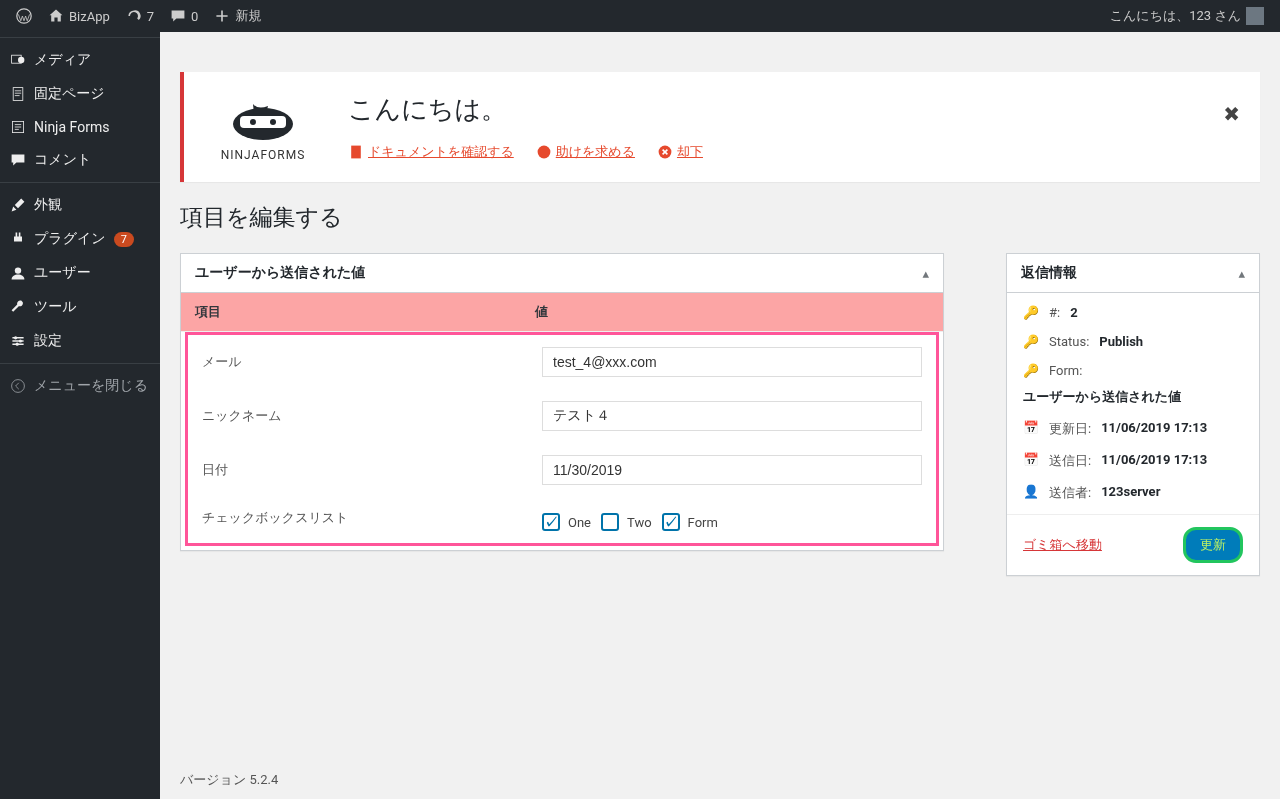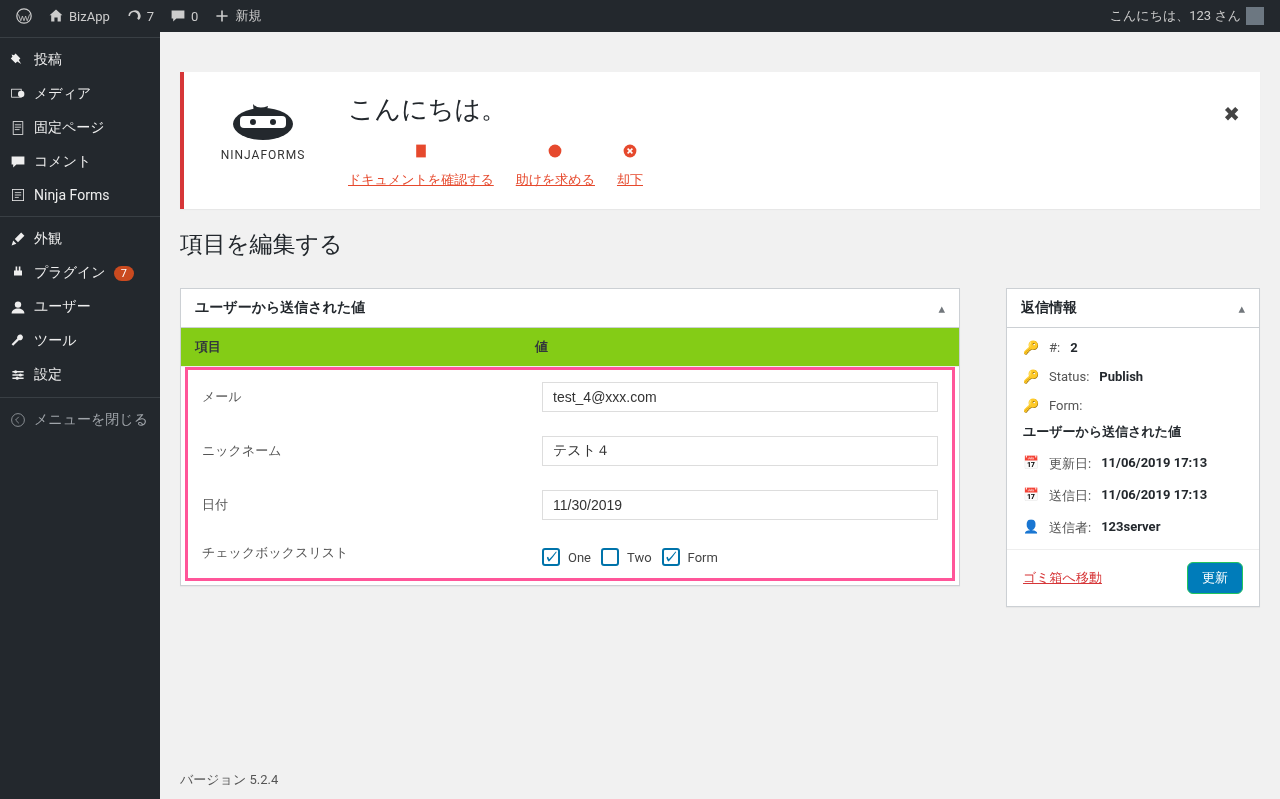--- a/index.html
+++ b/index.html
@@ -22,35 +22,35 @@
 
 .wrap { margin-left: 160px; padding: 0 20px 40px 20px; min-height: calc(100vh - 32px); position: relative; }
 .screen-options { position: absolute; right: 20px; top: 0; background: #fff; border: 1px solid #ccd0d4; border-top: none; padding: 3px 12px; font-size: 13px; color: #72777c; cursor: pointer; }
 .screen-options::after { content: " ▾"; }
 
 .notice { background: #fff; border-left: 4px solid #d63638; box-shadow: 0 1px 1px rgba(0,0,0,.04); margin: 40px 0 20px 0; padding: 20px 24px; display: flex; gap: 30px; position: relative; }
 .notice-logo { width: 110px; display: flex; flex-direction: column; align-items: center; gap: 8px; font-weight: 400; letter-spacing: 1px; font-size: 12px; color: #333; }
 .notice-body h2 { font-size: 26px; font-weight: 400; color: #23282d; margin-bottom: 16px; }
 .notice-body p { color: #555; margin-bottom: 10px; }
 .notice-links { display: flex; gap: 22px; }
-.notice-links a { color: #e6492d; text-decoration: underline; cursor: pointer; display: inline-flex; align-items: center; gap: 12px; flex-direction: column; }
+.notice-links a { color: #e6492d; text-decoration: underline; cursor: pointer; display: inline-flex; align-items: center; gap: 4px; }
 .notice-close { position: absolute; top: 30px; right: 20px; font-size: 20px; color: #444; cursor: pointer; }
 
-h1.page-title { font-size: 23px; font-weight: 400; color: #23282d; margin: 10px 0 28px 0; }
-
-.columns { display: flex; gap: 20px; align-items: flex-start; }
+h1.page-title { font-size: 23px; font-weight: 400; color: #23282d; margin: 10px 0 20px 0; }
+
+.columns { display: flex; gap: 36px; align-items: flex-start; }
 .col-main { flex: 1; }
 .col-side { width: 280px; padding-left: 26px; }
 
 .postbox { background: #fff; border: 1px solid #ccd0d4; box-shadow: 0 1px 1px rgba(0,0,0,.04); margin-bottom: 20px; }
 .postbox-header { display: flex; align-items: center; justify-content: space-between; padding: 10px 14px; border-bottom: 1px solid #ccd0d4; }
 .postbox-header h2 { font-size: 14px; font-weight: 700; color: #23282d; }
 .toggle-indicator { color: #72777c; cursor: pointer; }
 
-.table-head { display: flex; background: #84cc16; border-bottom: 1px solid #eee; }
+.table-head { display: flex; background: #fca5a5; border-bottom: 1px solid #eee; }
 .table-head .th { padding: 10px 14px; font-weight: 700; font-size: 13px; color: #32373c; }
 .th-field { width: 340px; }
 .th-value { flex: 1; }
 
 .form-row { display: flex; align-items: center; padding: 12px 14px; }
 .form-row .lbl { width: 340px; color: #555; }
 .form-row .val { flex: 1; }
 .form-row input[type=text] { width: 100%; padding: 6px 10px; border: 1px solid #ddd; font-size: 14px; color: #333; }
 
 .checkbox-group { display: flex; flex-direction: row; gap: 10px; padding-top: 4px; }
@@ -61,21 +61,21 @@
 .highlight-border { border: 3px solid #ff5599; margin: 0 4px 4px 4px; }
 
 .side-list { padding: 12px 16px; display: flex; flex-direction: column; gap: 14px; }
 .side-row { display: flex; gap: 10px; align-items: flex-start; font-size: 13px; }
 .side-row .ico { color: #82878c; width: 16px; text-align: center; }
 .side-row .k { color: #555; }
 .side-row .v { color: #23282d; font-weight: 700; }
 
 .side-footer { display: flex; justify-content: space-between; align-items: center; padding: 12px 16px; border-top: 1px solid #eee; }
 .side-footer a { color: #d63638; text-decoration: underline; cursor: pointer; }
-.button-primary { background: #007cba; border: 1px solid #22c55e; color: #ffffff; padding: 6px 14px; border-radius: 6px; cursor: pointer; font-size: 13px; }
+.button-primary { background: #007cba; border: 3px solid #22c55e; color: #bef264; padding: 6px 14px; border-radius: 13px; cursor: pointer; font-size: 13px; }
 
 .footer { position: fixed; left: 180px; right: 20px; bottom: 10px; display: flex; justify-content: space-between; color: #555; font-style: italic; }
 .footer a { color: #0073aa; text-decoration: underline; }
 .footer .ver { font-style: normal; }
 
 
 svg.icon { width: 16px; height: 16px; fill: currentColor; }
 </style>
 </head>
 <body>
@@ -118,50 +118,44 @@
       <span>こんにちは、123 さん</span>
       <span class="avatar"></span>
     </div>
   </div>
 </div>
 
 <div class="sidebar">
   <div class="sidebar-sep"></div>
   <div class="sidebar-item">
       <svg class="icon" viewBox="0 0 20 20">
-        <path d="M7 2l6 6-2 2 3 5-5-3-2 2-6-6 2-2-1-3 3 1z"></path>
-      </svg>
-      <span>投稿</span>
-    </div>
-  <div class="sidebar-item">
-      <svg class="icon" viewBox="0 0 20 20">
         <rect x="2" y="4" width="12" height="10" fill="none" stroke="currentColor"></rect>
         <circle cx="14" cy="10" r="4" fill="currentColor"></circle>
       </svg>
       <span>メディア</span>
     </div>
   <div class="sidebar-item">
       <svg class="icon" viewBox="0 0 20 20">
         <rect x="4" y="2" width="12" height="16" fill="none" stroke="currentColor"></rect>
         <path d="M6 6h8M6 9h8M6 12h6" stroke="currentColor"></path>
       </svg>
       <span>固定ページ</span>
     </div>
   <div class="sidebar-item">
       <svg class="icon" viewBox="0 0 20 20">
-        <path d="M2 3h16v10H8l-4 4v-4H2z"></path>
-      </svg>
-      <span>コメント</span>
-    </div>
-  <div class="sidebar-item">
-      <svg class="icon" viewBox="0 0 20 20">
         <rect x="3" y="3" width="14" height="14" fill="none" stroke="currentColor"></rect>
         <path d="M6 7h8M6 10h8M6 13h5" stroke="currentColor"></path>
       </svg>
       <span>Ninja Forms</span>
+    </div>
+  <div class="sidebar-item">
+      <svg class="icon" viewBox="0 0 20 20">
+        <path d="M2 3h16v10H8l-4 4v-4H2z"></path>
+      </svg>
+      <span>コメント</span>
     </div>
   <div class="sidebar-sep"></div>
   <div class="sidebar-item">
       <svg class="icon" viewBox="0 0 20 20">
         <path d="M14 2l4 4-8 8-4-4zM4 12l-2 6 6-2z"></path>
       </svg>
       <span>外観</span>
     </div>
   <div class="sidebar-item">
       <svg class="icon" viewBox="0 0 20 20">

